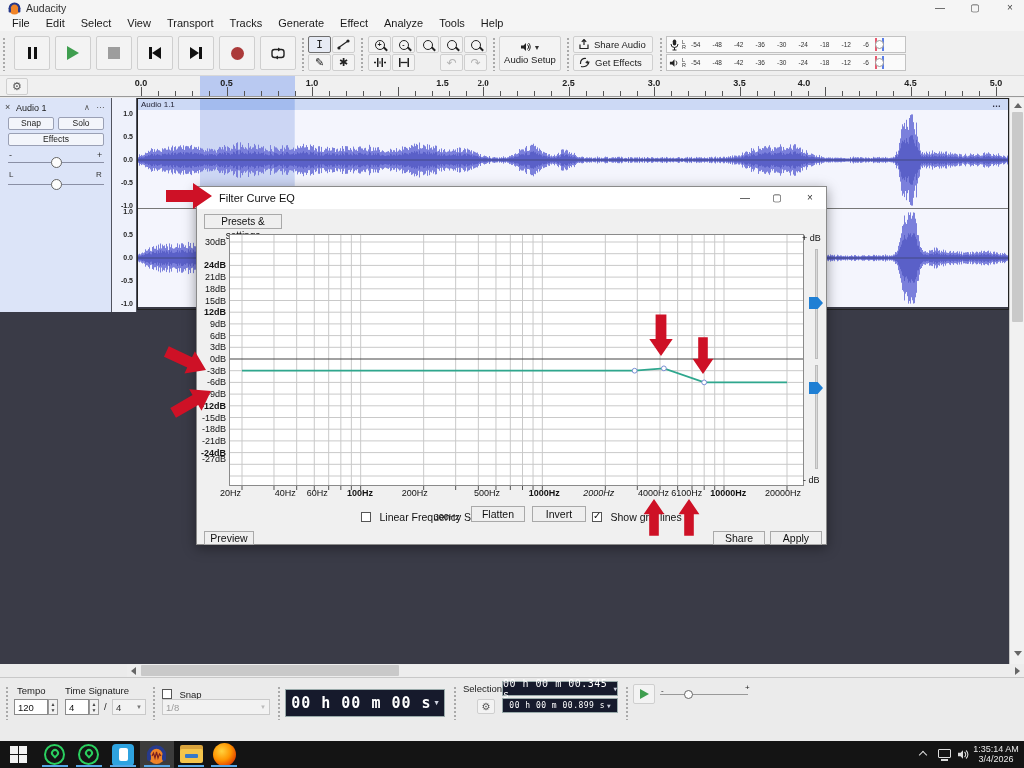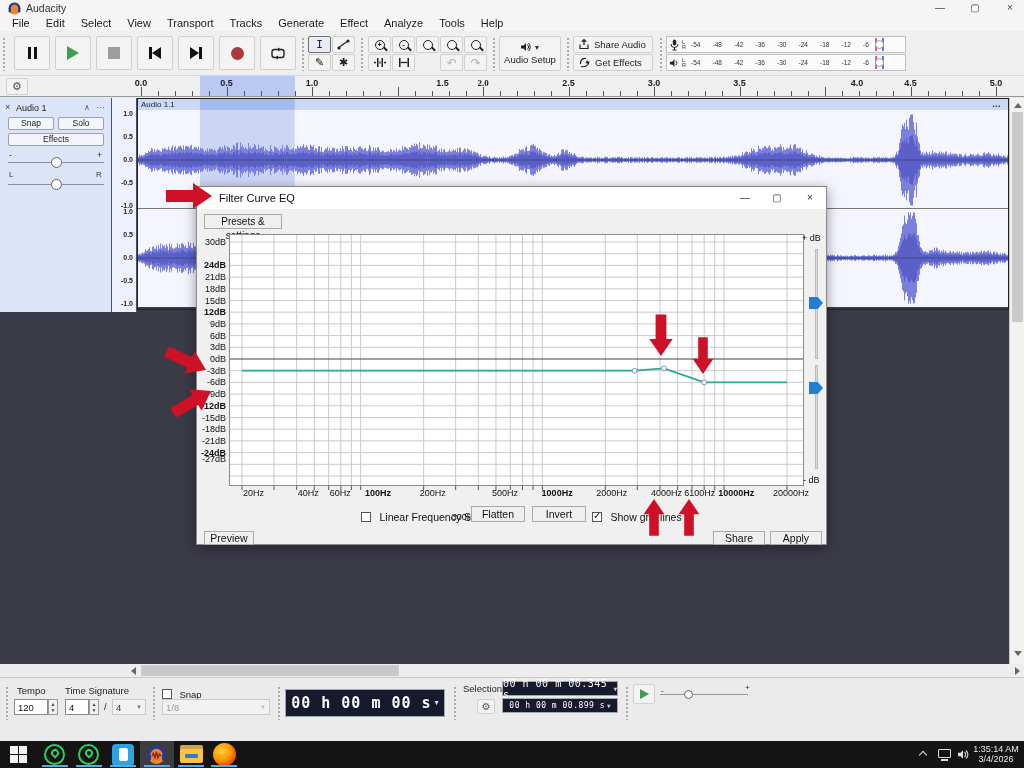--- a/index.html
+++ b/index.html
@@ -50,21 +50,21 @@
   .hscroll { left:127px; top:664px; width:897px; height:13px; background:#ededed; }
   .scroll-thumb { background:#c9c9c9; border-radius:1px; }
   
   .dialog { left:196px; top:186px; width:631px; height:359px; background:#f0f0f0; border:1px solid #8a8a8a; box-shadow:0 3px 12px rgba(0,0,0,.4); z-index:50; }
   .dlg-titlebar { left:0; top:0; width:629px; height:22px; background:#ffffff; }
   .dlg-title { left:22px; top:5px; font-size:11px; color:#111; }
   .dlg-ctl { top:0; width:26px; height:21px; text-align:center; line-height:21px; font-size:10px; color:#333; }
   .dbtn { background:#efefef; border:1px solid #a9a9a9; font-size:10.5px; color:#111; text-align:center; }
   .plotbox { left:32px; top:47px; }
   .dblabel { position:absolute; width:29px; text-align:right; font-size:9px; color:#111; left:0; }
-  .fqlabel { position:absolute; width:44px; text-align:right; font-size:9px; color:#111; top:301px; }
+  .fqlabel { position:absolute; width:44px; text-align:left; font-size:9px; color:#111; top:301px; }
   .bold { font-weight:bold; }
   .chk { width:10px; height:10px; border:1px solid #555; background:#fff; display:inline-block; position:relative; top:1px; }
   .chk.on::after { content:"✓"; position:absolute; left:0px; top:-3px; font-size:10px; color:#111; }
   .dlg-lbl { font-size:10.5px; color:#111; }
   .vtrack { width:3px; background:#d9d9d9; border:1px solid #bcbcbc; }
   .vthumb { width:14px; height:12px; background:#1f7fd4; clip-path:polygon(0 0,62% 0,100% 50%,62% 100%,0 100%); }
   
   .botbar { left:0; top:677px; width:1024px; height:49px; background:#ebebeb; border-top:1px solid #c8c8c8; }
   .blabel { font-size:9.5px; color:#222; }
   .binput { background:#fff; border:1px solid #8a8a8a; font-size:9.5px; padding-left:3px; color:#111; display:flex; align-items:center; }
@@ -337,21 +337,21 @@
       <div class="rtick" style="left: 688.2px; height: 5px;"></div>
       <div class="rtick" style="left: 705.3px; height: 5px;"></div>
       <div class="rtick" style="left: 722.4px; height: 5px;"></div>
       <div class="rtick" style="left: 739.5px; height: 9px;"></div>
       <div class="rlabel" style="left: 726.5px;">3.5</div>
       <div class="rtick" style="left: 756.6px; height: 5px;"></div>
       <div class="rtick" style="left: 773.7px; height: 5px;"></div>
       <div class="rtick" style="left: 790.8px; height: 5px;"></div>
       <div class="rtick" style="left: 807.9px; height: 5px;"></div>
       <div class="rtick" style="left: 825px; height: 9px;"></div>
-      <div class="rlabel" style="left: 844px;">4.0</div>
+      <div class="rlabel" style="left: 791px;">4.0</div>
       <div class="rtick" style="left: 842.1px; height: 5px;"></div>
       <div class="rtick" style="left: 859.2px; height: 5px;"></div>
       <div class="rtick" style="left: 876.3px; height: 5px;"></div>
       <div class="rtick" style="left: 893.4px; height: 5px;"></div>
       <div class="rtick" style="left: 910.5px; height: 9px;"></div>
       <div class="rlabel" style="left: 897.5px;">4.5</div>
       <div class="rtick" style="left: 927.6px; height: 5px;"></div>
       <div class="rtick" style="left: 944.7px; height: 5px;"></div>
       <div class="rtick" style="left: 961.8px; height: 5px;"></div>
       <div class="rtick" style="left: 978.9px; height: 5px;"></div>
@@ -534,21 +534,21 @@
       </div>
     <div id="fq-labels">
         <div class="fqlabel" style="left: 23px;">20Hz</div>
         <div class="fqlabel" style="left: 77.6871px;">40Hz</div>
         <div class="fqlabel" style="left: 109.677px;">60Hz</div>
         <div class="fqlabel bold" style="left: 149.98px;">100Hz</div>
         <div class="fqlabel" style="left: 204.667px;">200Hz</div>
         <div class="fqlabel" style="left: 236.657px; margin-top: 24px;">300Hz</div>
         <div class="fqlabel" style="left: 276.959px;">500Hz</div>
         <div class="fqlabel bold" style="left: 331.646px;">1000Hz</div>
-        <div class="fqlabel" style="left: 386.333px;">2000Hz</div>
+        <div class="fqlabel" style="left: 386.333px; font-style: italic;">2000Hz</div>
         <div class="fqlabel" style="left: 441.02px;">4000Hz</div>
         <div class="fqlabel" style="left: 474.314px;">6100Hz</div>
         <div class="fqlabel bold" style="left: 513.313px;">10000Hz</div>
         <div class="fqlabel" style="left: 568px;">20000Hz</div>
       </div>
 
     <span class="abs dlg-lbl" style="left:605px;top:46px;font-size:9px">+ dB</span>
     <div class="abs vtrack" style="left:618px;top:62px;height:110px"></div>
     <div class="abs vthumb" style="left:612px;top:110px"></div>
     <div class="abs vtrack" style="left:618px;top:178px;height:104px"></div>

